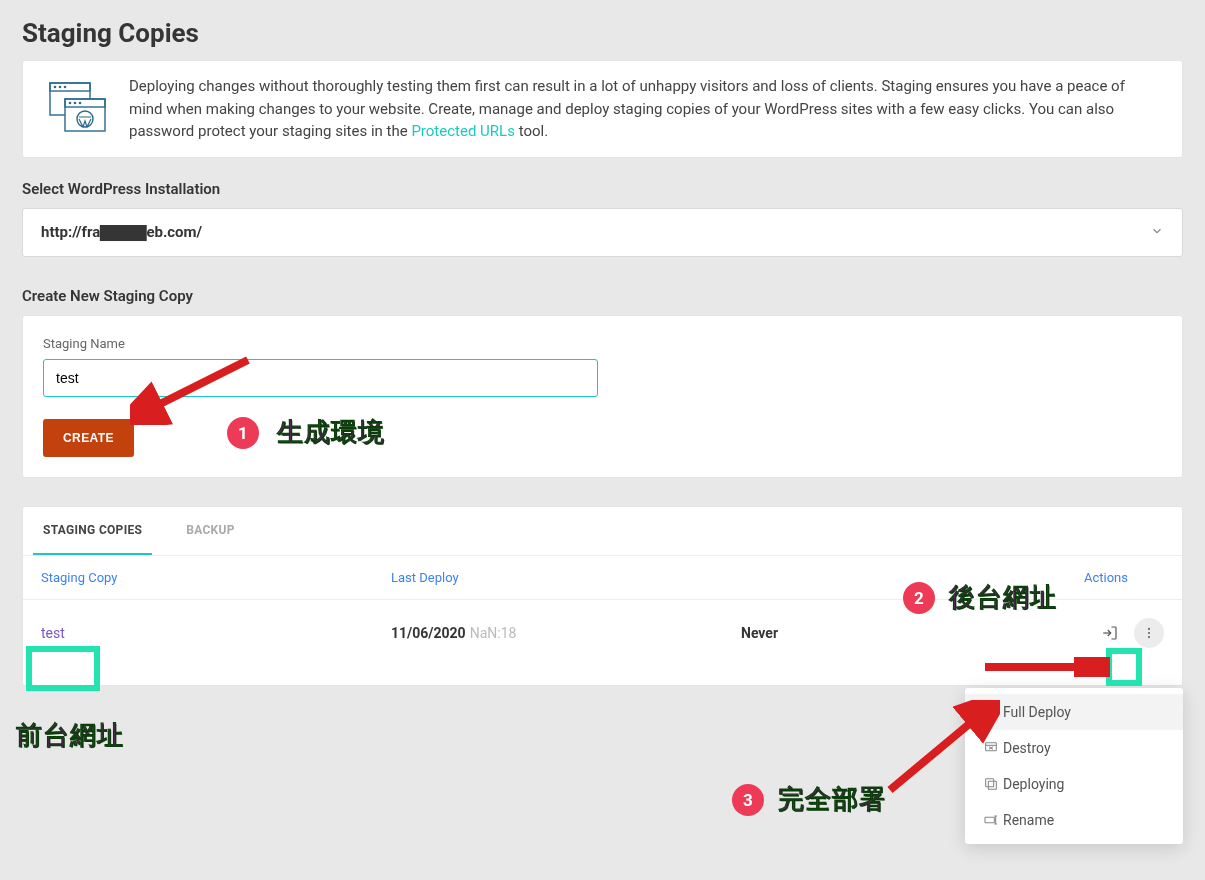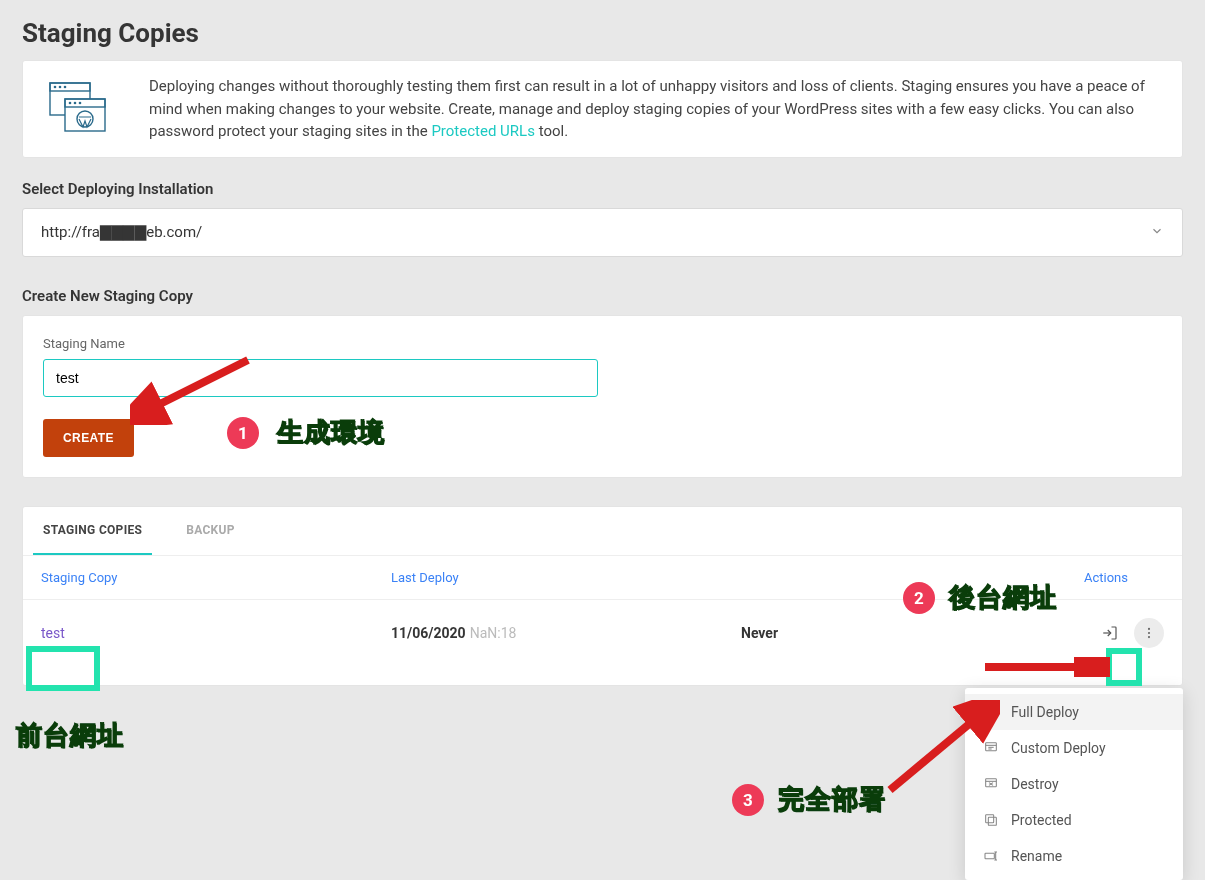--- a/index.html
+++ b/index.html
@@ -22,21 +22,21 @@
     }
     .card {
       background: #fff;
       border-radius: 3px;
       border: 1px solid #e4e4e4;
     }
     .intro {
       display: flex;
       align-items: center;
       padding: 14px 22px;
-      gap: 40px;
+      gap: 20px;
       margin-bottom: 22px;
     }
     .intro-icon {
       flex: 0 0 auto;
     }
     .intro-text {
       font-size: 15px;
       line-height: 1.5;
       color: #444;
     }
@@ -55,21 +55,21 @@
       border: 1px solid #d9d9d9;
       padding: 14px 18px;
       display: flex;
       justify-content: space-between;
       align-items: center;
       cursor: pointer;
       margin-bottom: 30px;
     }
     .select-row .selected {
       font-size: 15px;
-      font-weight: 400;
+      font-weight: 700;
     }
     .chev {
       color: #888;
     }
     .create-box {
       padding: 20px;
       margin-bottom: 28px;
     }
     .field-label {
       font-size: 13px;
@@ -166,21 +166,21 @@
       width: 218px;
       background: #fff;
       border-radius: 3px;
       box-shadow: 0 4px 18px rgba(0,0,0,0.14);
       padding: 6px 0;
       z-index: 20;
     }
     .dropdown-item {
       display: flex;
       align-items: center;
-      gap: 12px;
+      gap: 4px;
       padding: 10px 18px;
       font-size: 14px;
       color: #555;
       cursor: pointer;
     }
     .dropdown-item.highlight {
       background: #f3f3f3;
     }
     .dd-icon {
       width: 16px; height: 16px; flex: 0 0 16px;
@@ -189,22 +189,22 @@
     
     .anno { position: absolute; pointer-events: none; z-index: 30; }
     .num-circle {
       width: 32px; height: 32px; border-radius: 50%;
       background: #ed3a57; color: #fff;
       display: flex; align-items: center; justify-content: center;
       font-weight: 700; font-size: 17px;
     }
     .anno-text {
       font-size: 26px;
-      font-weight: 700;
-      color: #0c4a6e;
+      font-weight: 400;
+      color: #701a75;
       -webkit-text-stroke: 1.2px #0a3d0a;
       text-shadow: 1px 1px 0 #0a3d0a;
       letter-spacing: 1px;
     }
     .green-box { position: absolute; border: 6px solid #23e3ae; z-index: 28; pointer-events: none; }
     .red-arrow { z-index: 29; }
   </style>
 </head>
 <body>
 
@@ -227,21 +227,21 @@
           <circle cx="35" cy="24" r="1.3" fill="#2a6a8b"></circle>
         <circle cx="40" cy="40" r="8" fill="none" stroke="#2a6a8b" stroke-width="1.4"></circle>
         <path d="M34 40 l4 8 l2-6 l2 6 l4-8 M34 38 h12" fill="none" stroke="#2a6a8b" stroke-width="1.2"></path>
       </svg>
     </div>
     <div class="intro-text">
       <span>Deploying changes without thoroughly testing them first can result in a lot of unhappy visitors and loss of clients. Staging ensures you have a peace of mind when making changes to your website. Create, manage and deploy staging copies of your WordPress sites with a few easy clicks. You can also password protect your staging sites in the </span><a href="#">Protected URLs</a><span> tool.</span>
     </div>
   </div>
 
-  <div class="section-label">Select Deploying Installation</div>
+  <div class="section-label">Select WordPress Installation</div>
   <div class="select-row">
     <span class="selected">http://fra▇▇▇▇eb.com/</span>
     <span class="chev">
       <svg width="14" height="14" viewBox="0 0 24 24" fill="none" stroke="currentColor" stroke-width="2">
           <polyline points="6 9 12 15 18 9"></polyline>
         </svg>
     </span>
   </div>
 
   <div class="section-label">Create New Staging Copy</div>
@@ -292,40 +292,31 @@
           <line x1="4" y1="8" x2="20" y2="8"></line>
           <line x1="9" y1="20" x2="15" y2="20"></line>
           <line x1="12" y1="16" x2="12" y2="20"></line>
         </svg></span>
     <span>Full Deploy</span>
   </div>
   <div class="dropdown-item">
     <span class="dd-icon"><svg viewBox="0 0 24 24" width="16" height="16" fill="none" stroke="currentColor" stroke-width="1.6">
           <rect x="4" y="4" width="16" height="12" rx="1"></rect>
           <line x1="4" y1="8" x2="20" y2="8"></line>
-          <line x1="8" y1="11" x2="16" y2="11"></line>
-          <line x1="8" y1="13.5" x2="13" y2="13.5"></line>
-        </svg></span>
-    <span>Custom Deploy</span>
-  </div>
-  <div class="dropdown-item">
-    <span class="dd-icon"><svg viewBox="0 0 24 24" width="16" height="16" fill="none" stroke="currentColor" stroke-width="1.6">
-          <rect x="4" y="4" width="16" height="12" rx="1"></rect>
-          <line x1="4" y1="8" x2="20" y2="8"></line>
           <line x1="9" y1="10" x2="15" y2="14"></line>
           <line x1="15" y1="10" x2="9" y2="14"></line>
         </svg></span>
     <span>Destroy</span>
   </div>
   <div class="dropdown-item">
     <span class="dd-icon"><svg viewBox="0 0 24 24" width="16" height="16" fill="none" stroke="currentColor" stroke-width="1.6">
           <rect x="4" y="4" width="12" height="12" rx="1"></rect>
           <rect x="8" y="8" width="12" height="12" rx="1"></rect>
         </svg></span>
-    <span>Protected</span>
+    <span>Deploying</span>
   </div>
   <div class="dropdown-item">
     <span class="dd-icon"><svg viewBox="0 0 24 24" width="16" height="16" fill="none" stroke="currentColor" stroke-width="1.6">
           <rect x="3" y="8" width="14" height="8" rx="1"></rect>
           <line x1="19" y1="6" x2="19" y2="18"></line>
           <line x1="17" y1="6" x2="21" y2="6"></line>
           <line x1="17" y1="18" x2="21" y2="18"></line>
         </svg></span>
     <span>Rename</span>
   </div>

